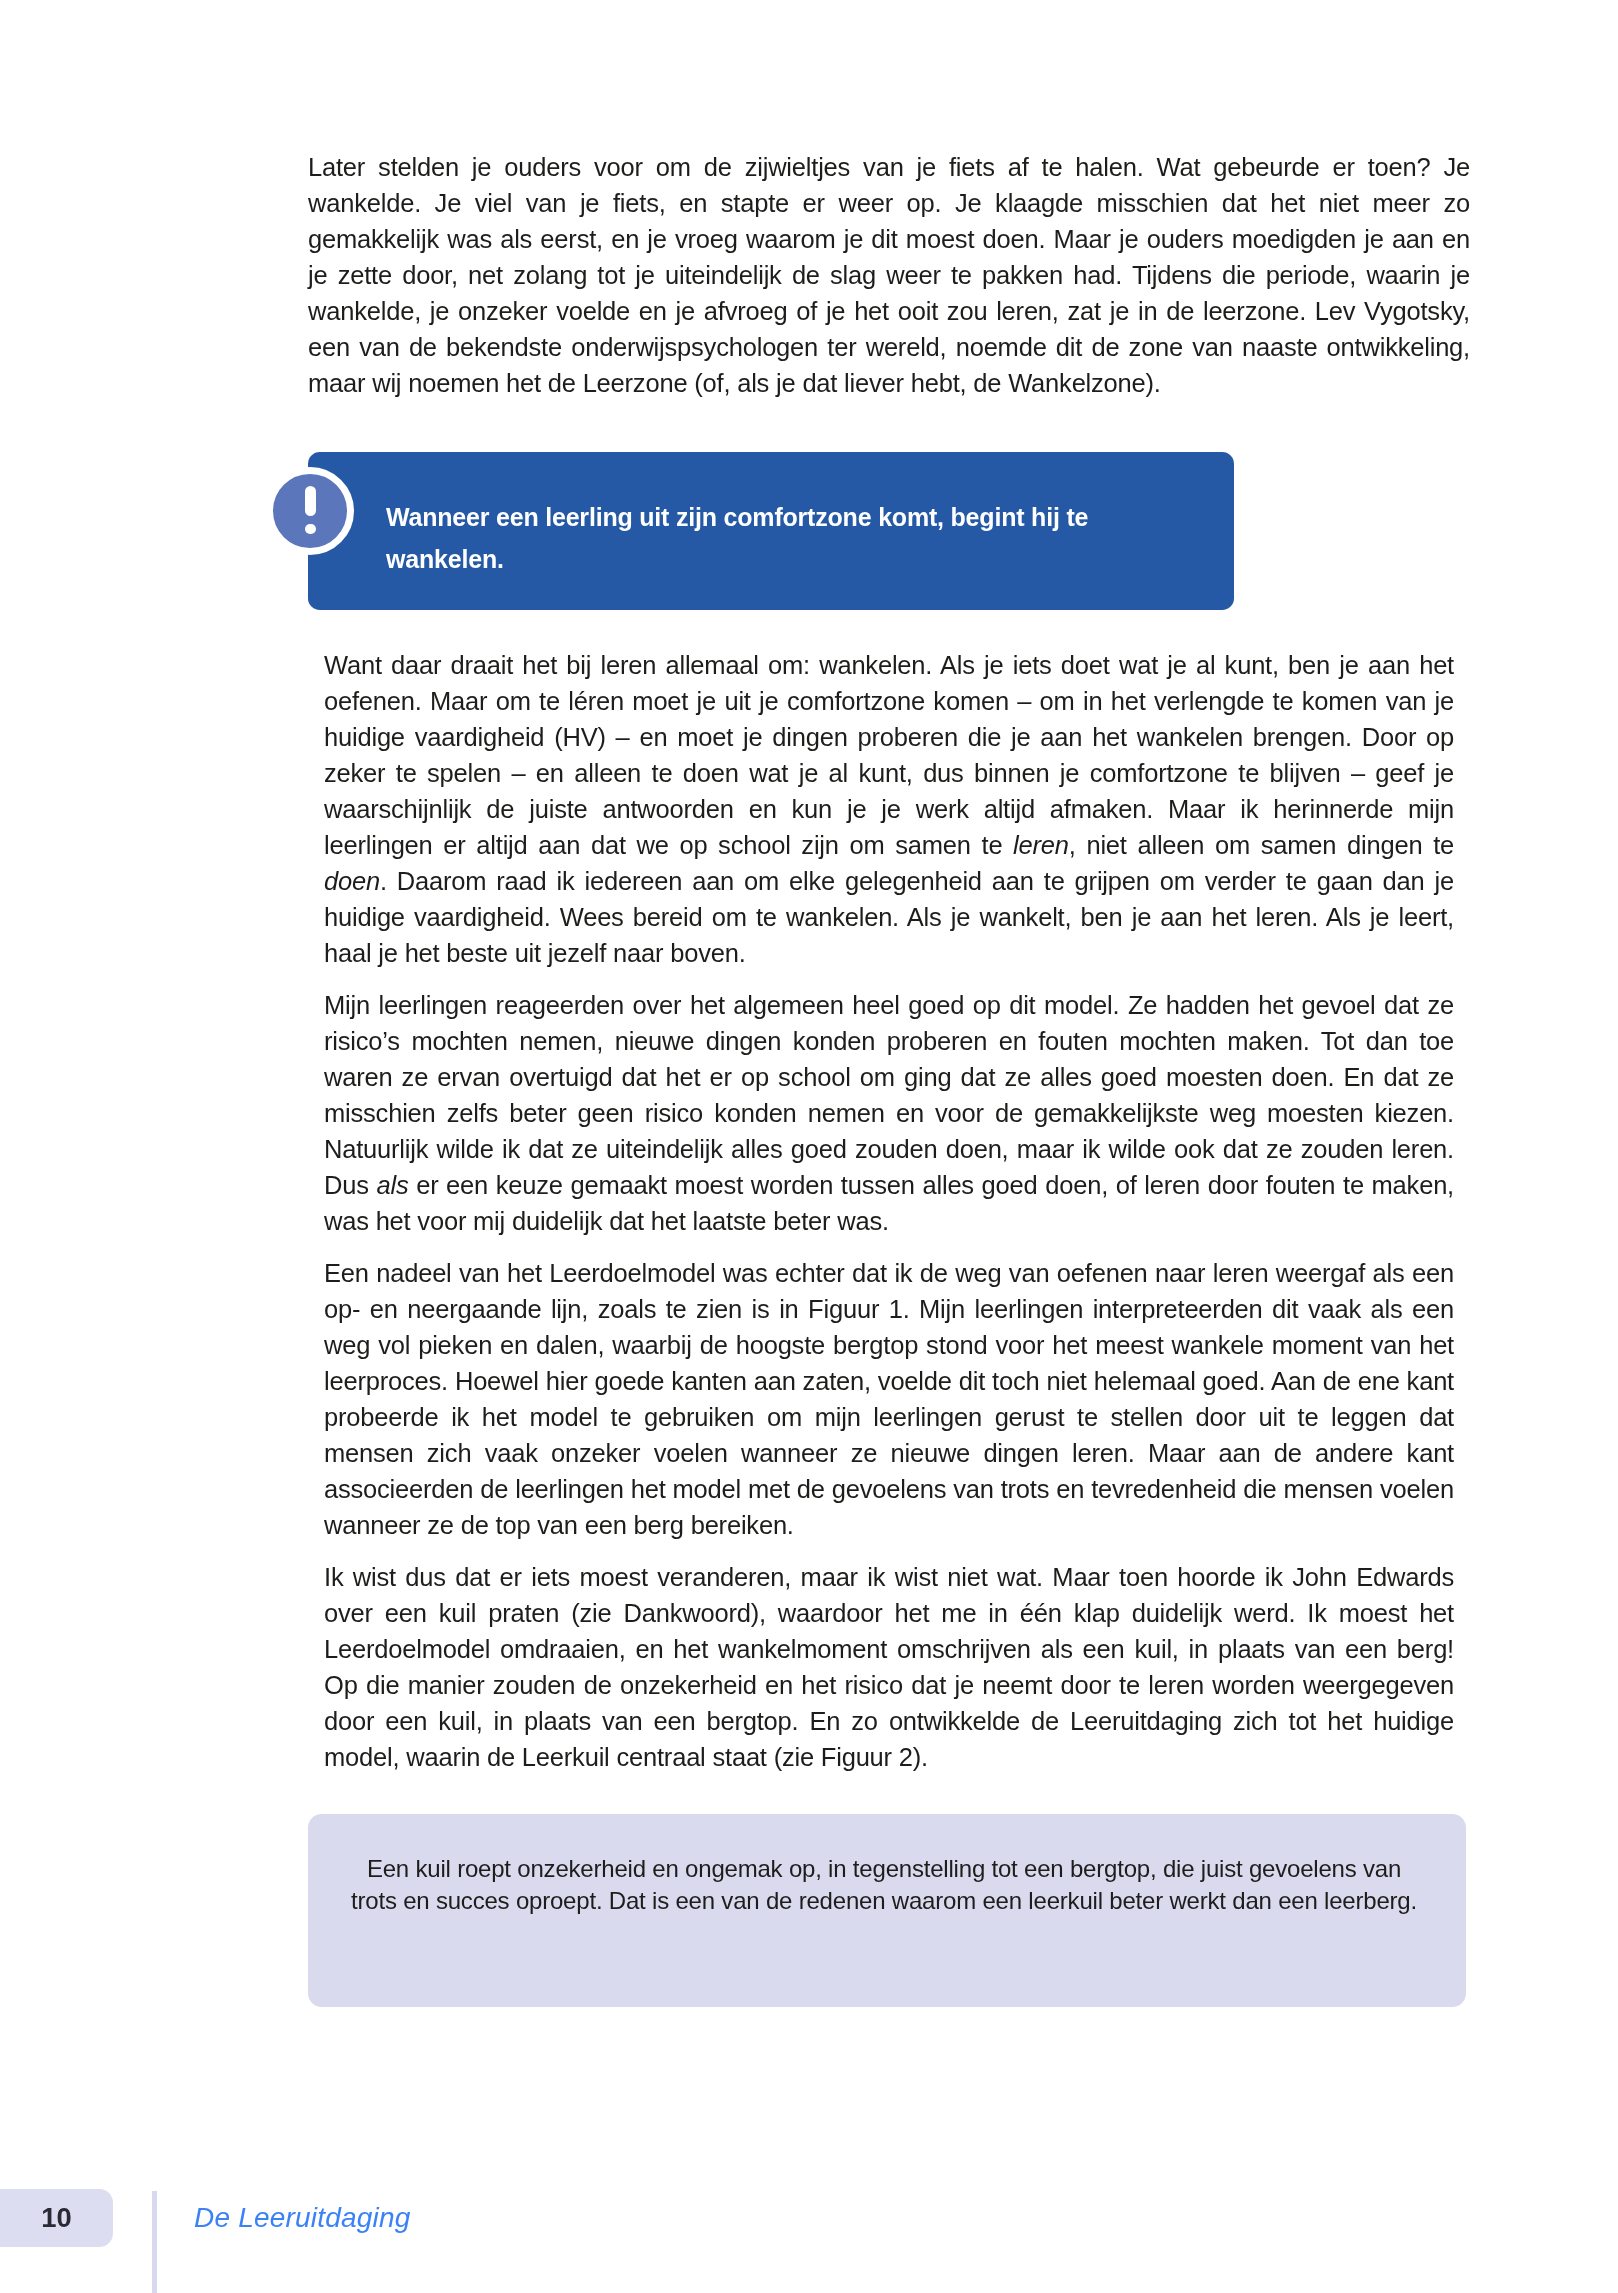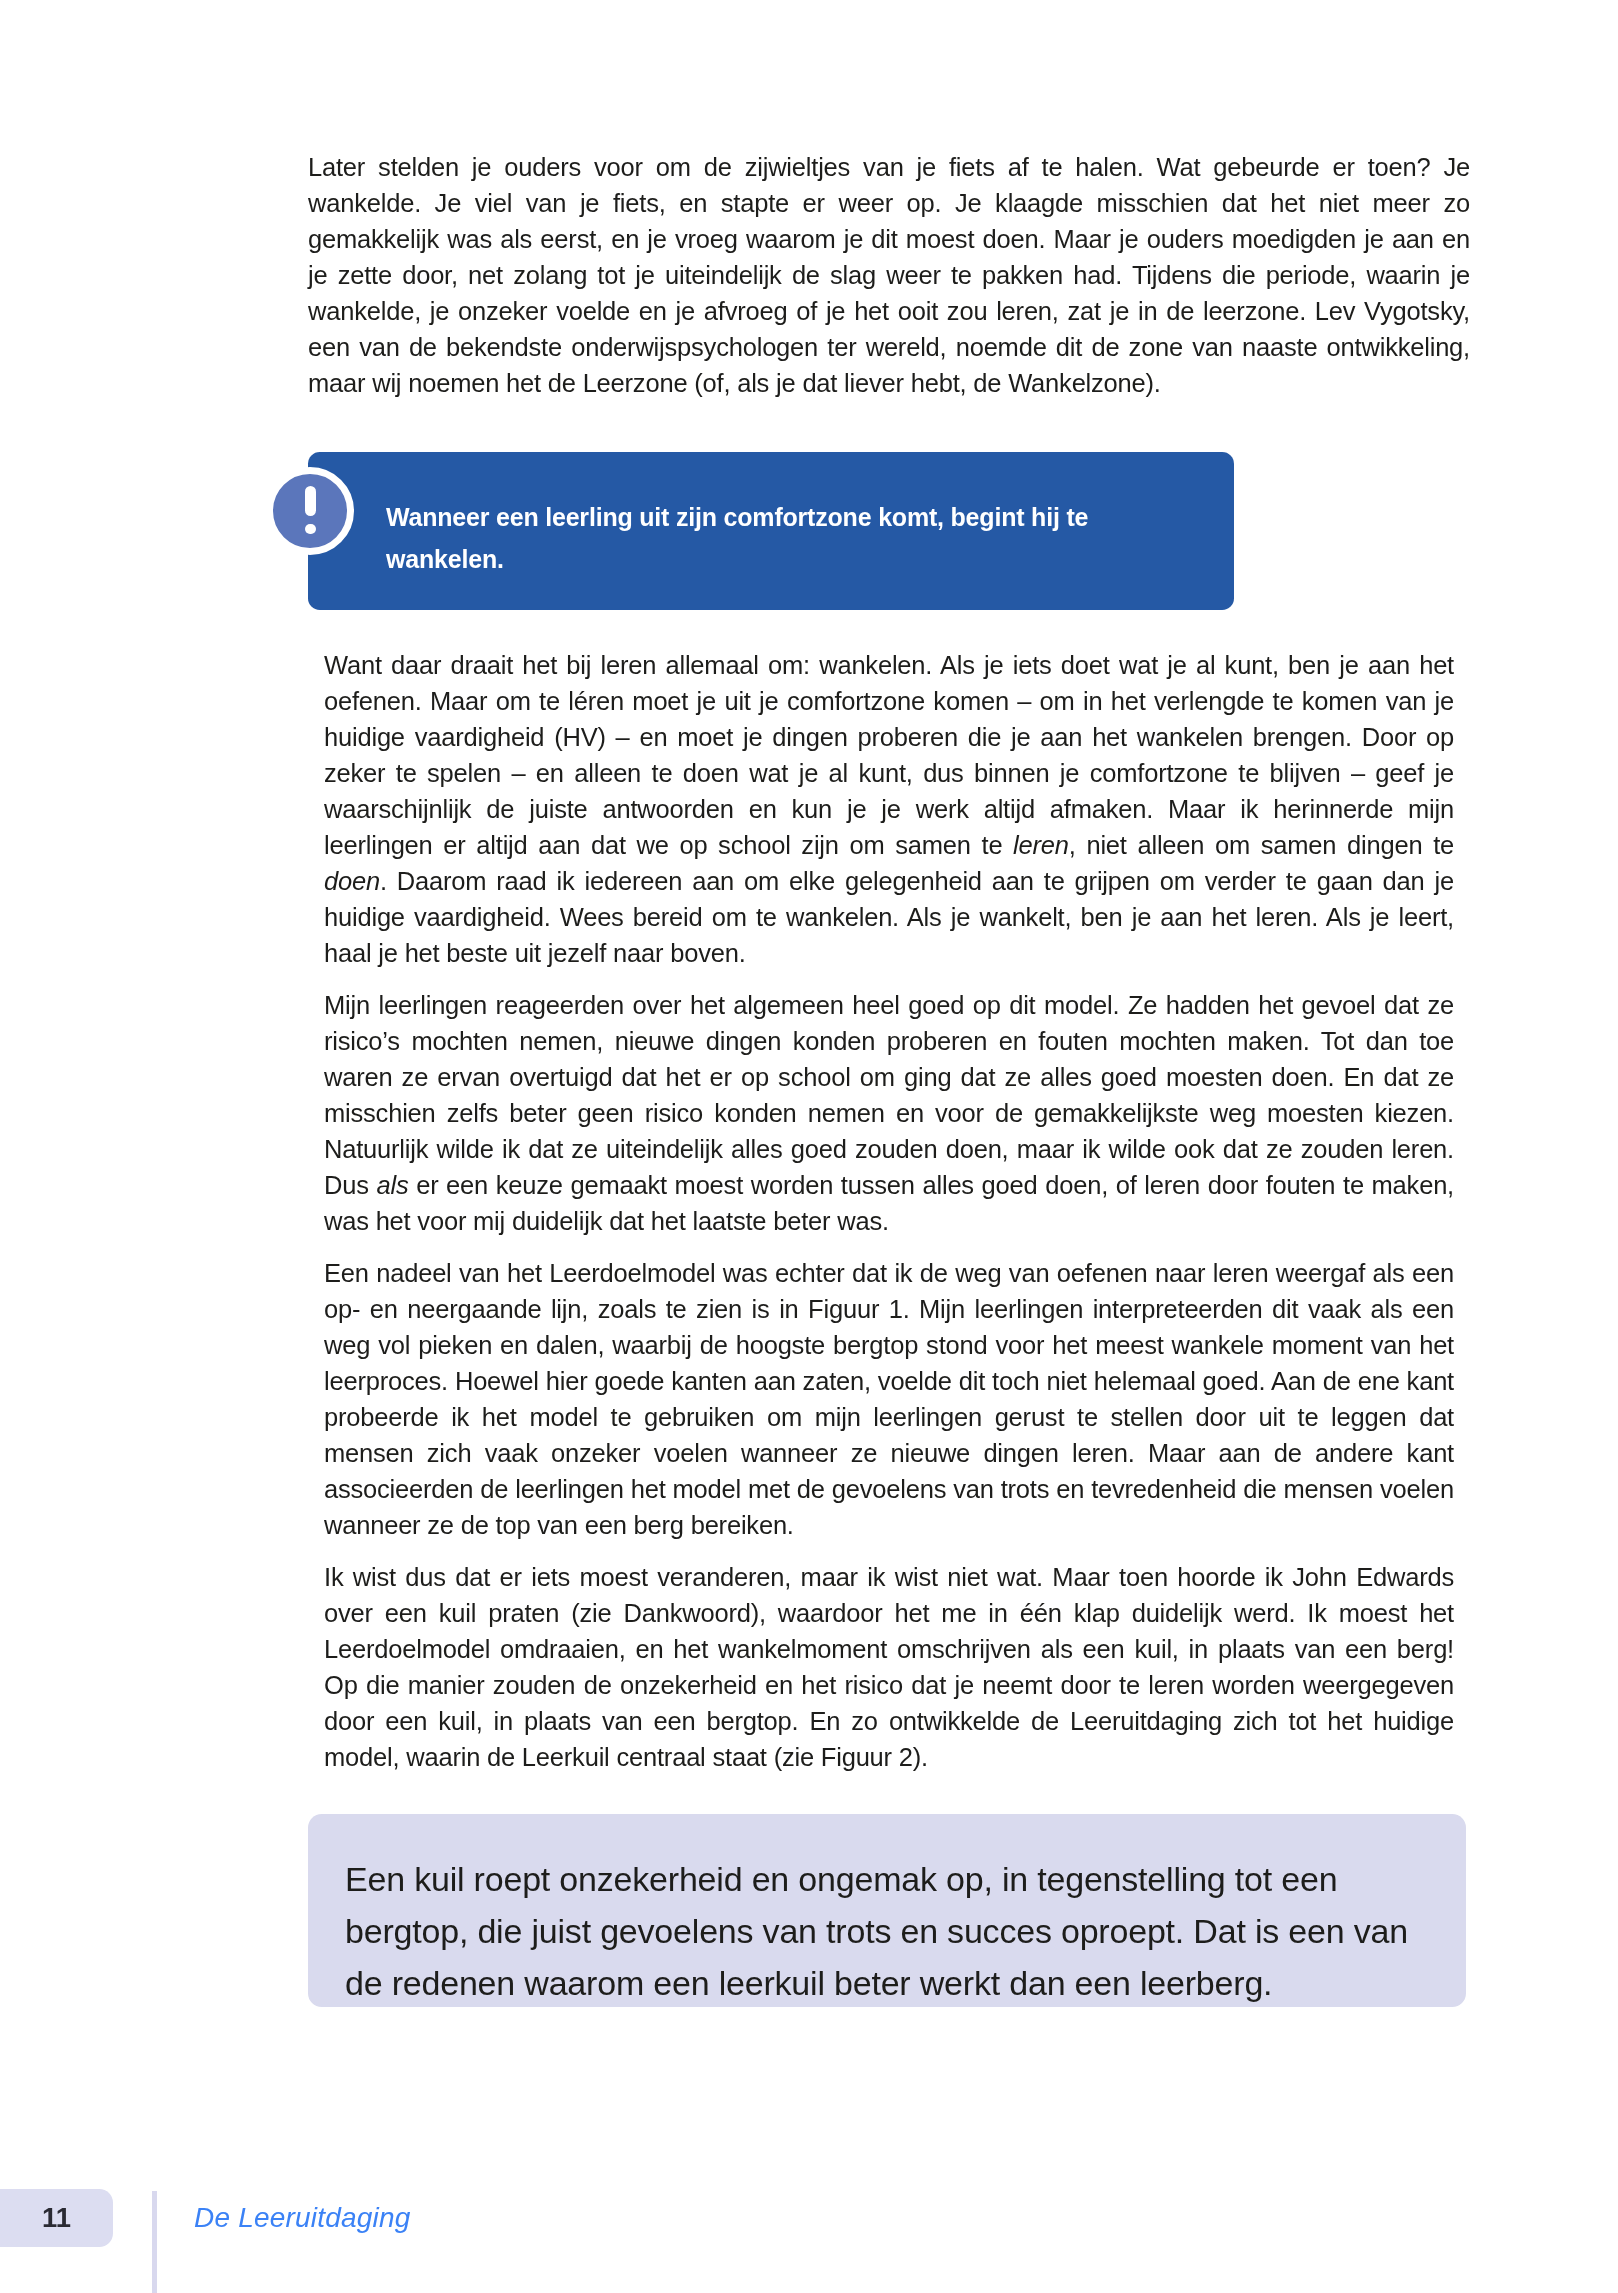--- a/index.html
+++ b/index.html
@@ -83,24 +83,25 @@
     margin-top: 39px;
     width: 1158px;
     height: 193px;
     background: var(--callout_lavender, #d9daee);
     border-radius: 13.7px;
     box-sizing: border-box;
     padding: 39px 39px 0 37px;
   }
   .callout-lavender-text {
     max-width: 1078px;
-    font-size: 34px;
-    line-height: 52px;
+    font-size: 24px;
+    line-height: 32px;
     letter-spacing: -0.2px;
     color: #1d1d1b;
+    text-align: center;
   }
 
   
   .page-badge {
     position: absolute;
     left: 0;
     top: 2189px;
     width: 113px;
     height: 58px;
     background: var(--page_badge, #dcddf1);
@@ -153,18 +154,18 @@
         <p><span>Ik wist dus dat er iets moest veranderen, maar ik wist niet wat. Maar toen hoorde ik John Edwards over een kuil praten (zie Dankwoord), waardoor het me in één klap duidelijk werd. Ik moest het Leerdoelmodel omdraaien, en het wankelmoment omschrijven als een kuil, in plaats van een berg! Op die manier zouden de onzekerheid en het risico dat je neemt door te leren worden weergegeven door een kuil, in plaats van een bergtop. En zo ontwikkelde de Leeruitdaging zich tot het huidige model, waarin de Leerkuil centraal staat (zie Figuur 2).</span></p>
       </div>
 
     <div class="callout-lavender">
       <div class="callout-lavender-text">Een kuil roept onzekerheid en ongemak op, in tegenstelling tot een bergtop, die juist gevoelens van trots en succes oproept. Dat is een van de redenen waarom een leerkuil beter werkt dan een leerberg.</div>
     </div>
 
   </div>
 
   <div class="page-badge">
-    <span>11</span>
+    <span>10</span>
   </div>
   <div class="footer-divider"></div>
   <div class="footer-title">De Leeruitdaging</div>
 </div>
 
 
 </body></html>

